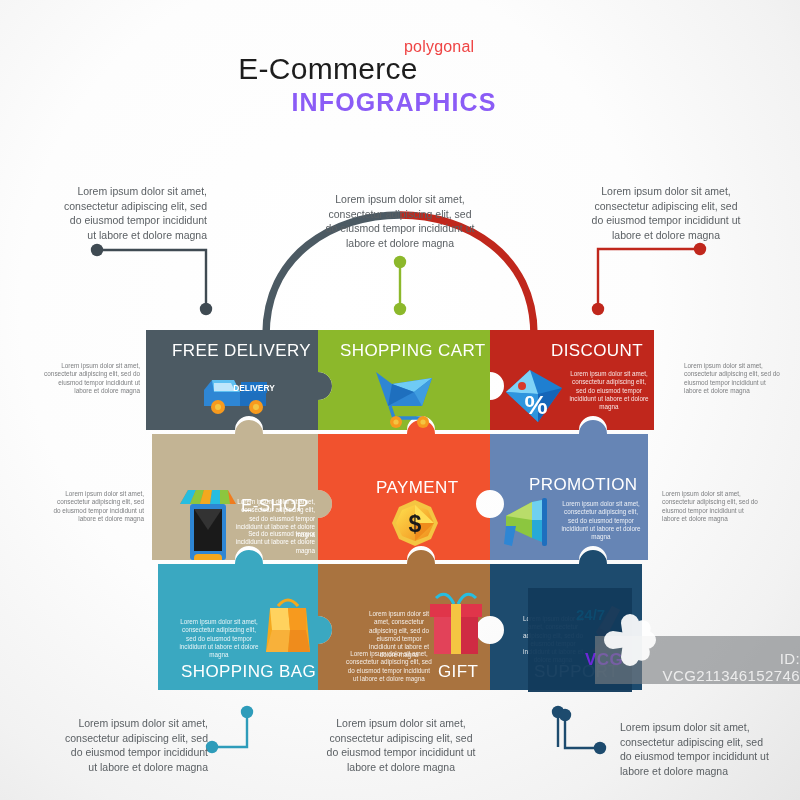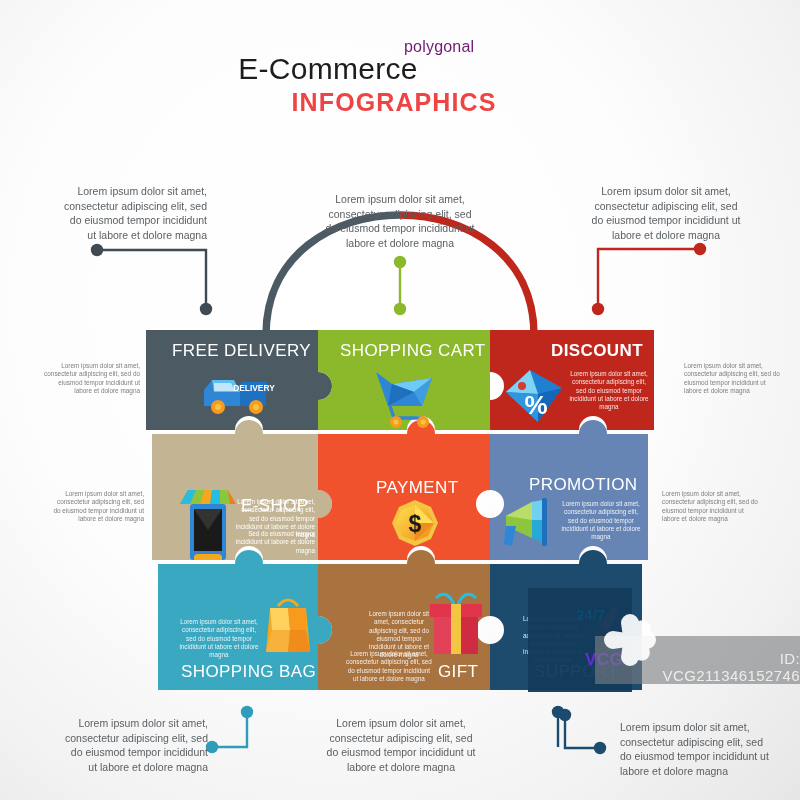--- a/index.html
+++ b/index.html
@@ -9,30 +9,30 @@
     background:radial-gradient(ellipse at 42% 38%, #ffffff 0%, #fdfdfd 48%, #f2f2f2 78%, #e6e6e6 100%);
     overflow:hidden;position:relative;
   }
   .stage{position:absolute;inset:0;}
   svg.layer{position:absolute;left:0;top:0;width:800px;height:800px;}
 
   
   .hdr{position:absolute;left:0;top:38px;width:800px;text-align:center;}
   .hdr-poly{
     position:absolute;left:404px;top:0px;
-    font-size:16px;color:#701a75;font-weight:400;letter-spacing:.2px;
+    font-size:16px;color:#ef4444;font-weight:400;letter-spacing:.2px;
   }
   .hdr-ecom{
     position:absolute;left:0;top:14px;width:716px;text-align:center;
     font-size:30px;color:#1d1d1d;font-weight:400;letter-spacing:.3px;
     padding-right:60px;box-sizing:border-box;
   }
   .hdr-info{
     position:absolute;left:0;top:50px;width:800px;text-align:center;
-    font-size:25px;color:#ef4444;font-weight:bold;letter-spacing:1.1px;
+    font-size:25px;color:#8b5cf6;font-weight:bold;letter-spacing:1.1px;
     padding-right:12px;box-sizing:border-box;
   }
 
   
   .cap{position:absolute;font-size:10.5px;line-height:14.5px;color:#5a5f63;}
   .cap.r{text-align:right;}
   .cap.l{text-align:left;}
   .cap.c{text-align:center;}
 
   
@@ -265,21 +265,21 @@
   <div class="cap c" style="left:325px;top:716px;width:152px;">Lorem ipsum dolor sit amet, consectetur adipiscing elit, sed do eiusmod tempor incididunt ut labore et dolore magna</div>
   <div class="cap l" style="left:620px;top:720px;width:150px;">Lorem ipsum dolor sit amet, consectetur adipiscing elit, sed do eiusmod tempor incididunt ut labore et dolore magna</div>
 
   <div class="mini r" style="left:44px;top:362px;width:96px;">Lorem ipsum dolor sit amet, consectetur adipiscing elit, sed do eiusmod tempor incididunt ut labore et dolore magna</div>
   <div class="mini r" style="left:50px;top:490px;width:94px;">Lorem ipsum dolor sit amet, consectetur adipiscing elit, sed do eiusmod tempor incididunt ut labore et dolore magna</div>
   <div class="mini l" style="left:684px;top:362px;width:96px;">Lorem ipsum dolor sit amet, consectetur adipiscing elit, sed do eiusmod tempor incididunt ut labore et dolore magna</div>
   <div class="mini l" style="left:662px;top:490px;width:96px;">Lorem ipsum dolor sit amet, consectetur adipiscing elit, sed do eiusmod tempor incididunt ut labore et dolore magna</div>
 
   <div class="tile-title" style="left:172px;top:341px;">FREE DELIVERY</div>
   <div class="tile-title" style="left:340px;top:341px;">SHOPPING CART</div>
-  <div class="tile-title" style="left:551px;top:341px;font-weight:bold;">DISCOUNT</div>
+  <div class="tile-title" style="left:551px;top:341px;">DISCOUNT</div>
 
   <div class="tile-title" style="left:241px;top:496px;">E-SHOP</div>
   <div class="tile-title" style="left:376px;top:478px;">PAYMENT</div>
   <div class="tile-title" style="left:529px;top:475px;">PROMOTION</div>
 
   <div class="tile-title" style="left:181px;top:662px;">SHOPPING BAG</div>
   <div class="tile-title" style="left:438px;top:662px;">GIFT</div>
   <div class="tile-title" style="left:534px;top:662px;">SUPPORT</div>
 
   <div class="tile-body tc" style="left:569px;top:370px;width:80px;">Lorem ipsum dolor sit amet, consectetur adipiscing elit, sed do eiusmod tempor incididunt ut labore et dolore magna</div>

